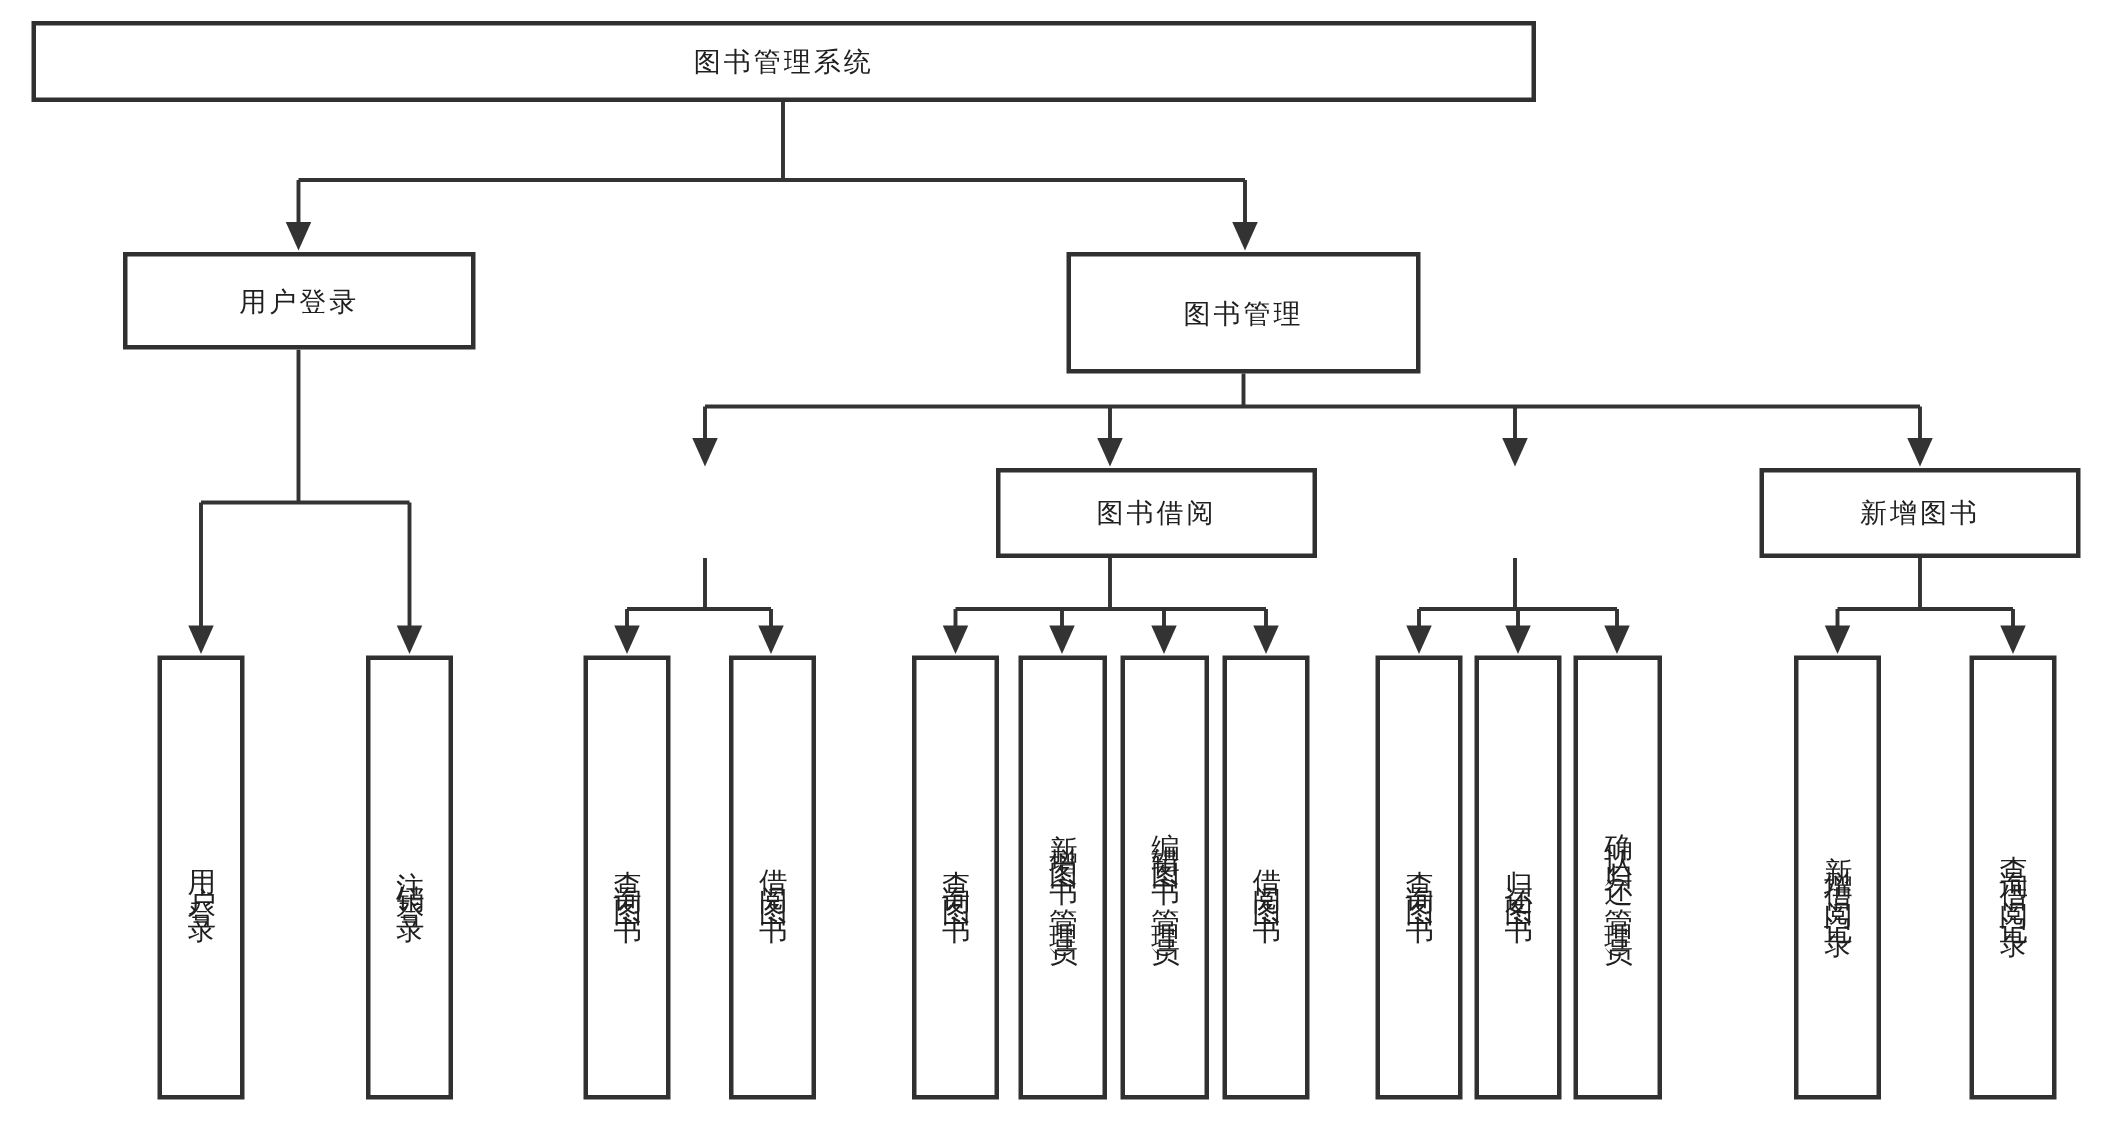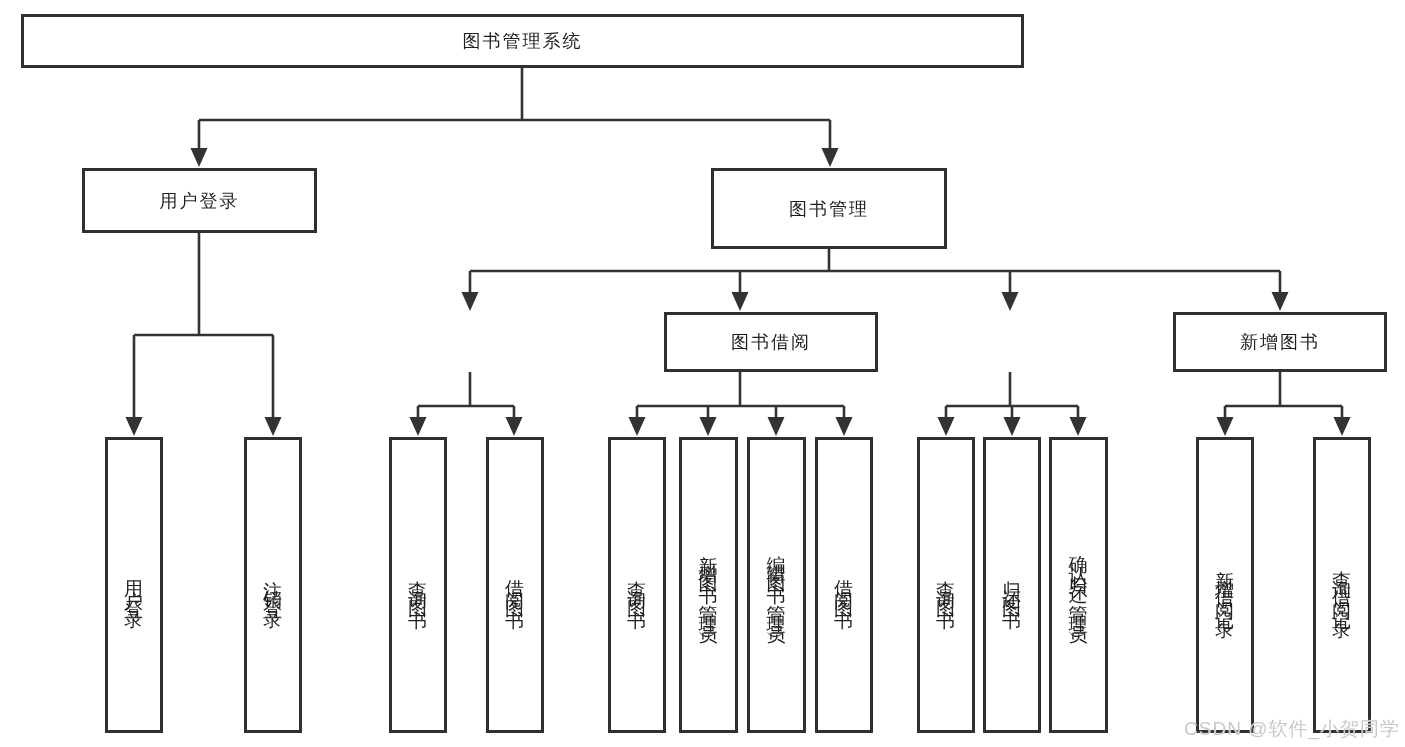--- a/index.html
+++ b/index.html
@@ -123,14 +123,13 @@
     <span class="vtext">确认归还（管理员）</span>
   </div>
 
   <div class="box vbox" style="left:1196px;top:437px;width:58px;height:296px">
     <span class="vtext">新增借阅记录</span>
   </div>
   <div class="box vbox" style="left:1313px;top:437px;width:58px;height:296px">
     <span class="vtext">查询借阅记录</span>
   </div>
 
-  <div class="watermark">CSDN @软件_小贺同学</div>
 </div>
 
 </body></html>

